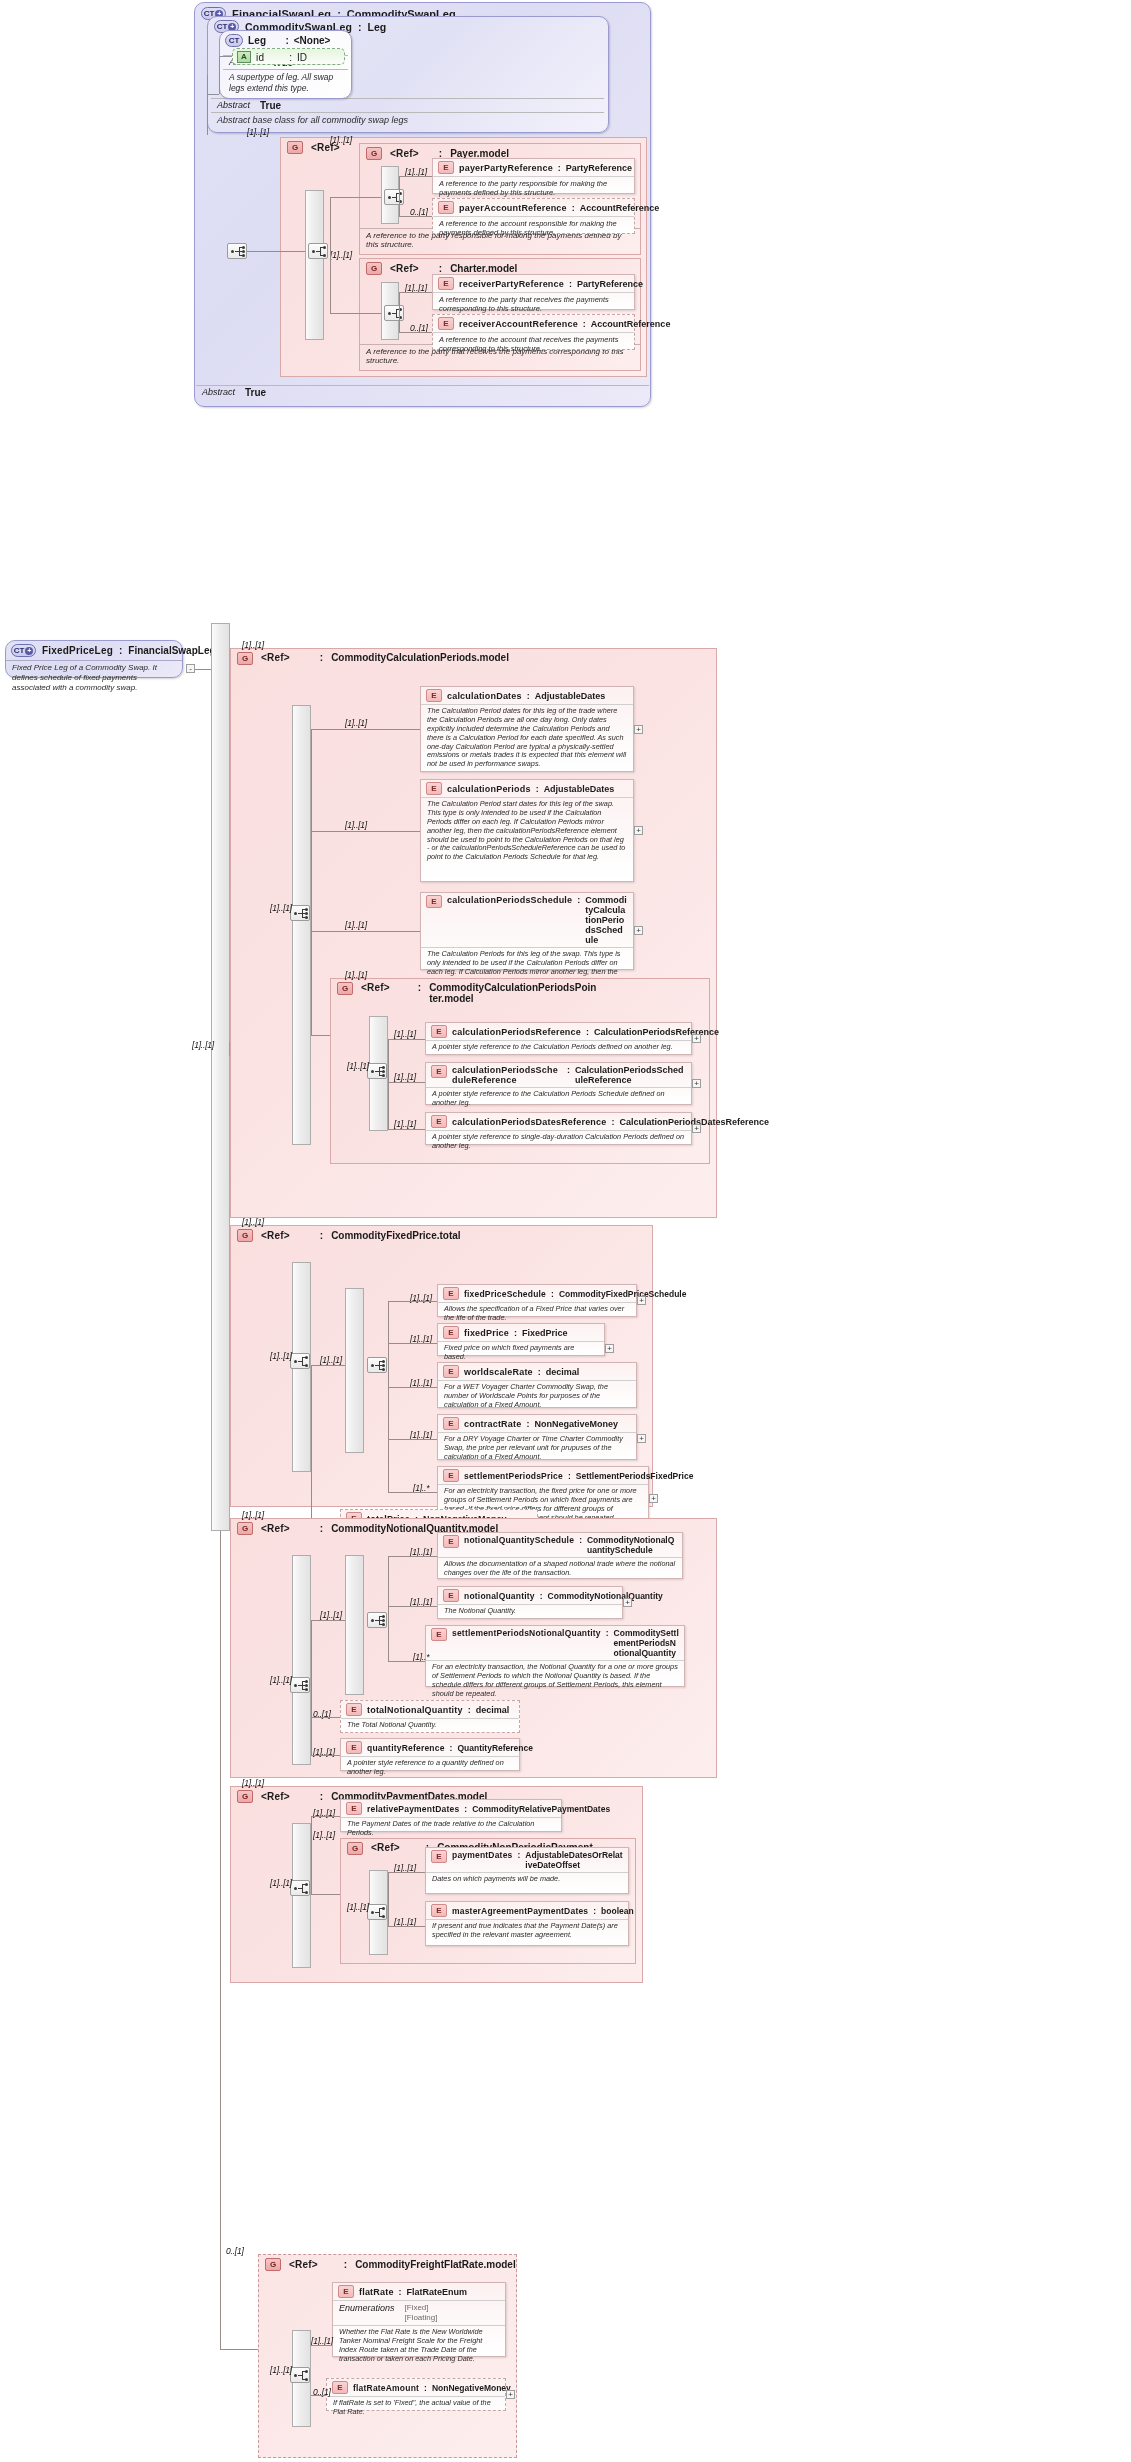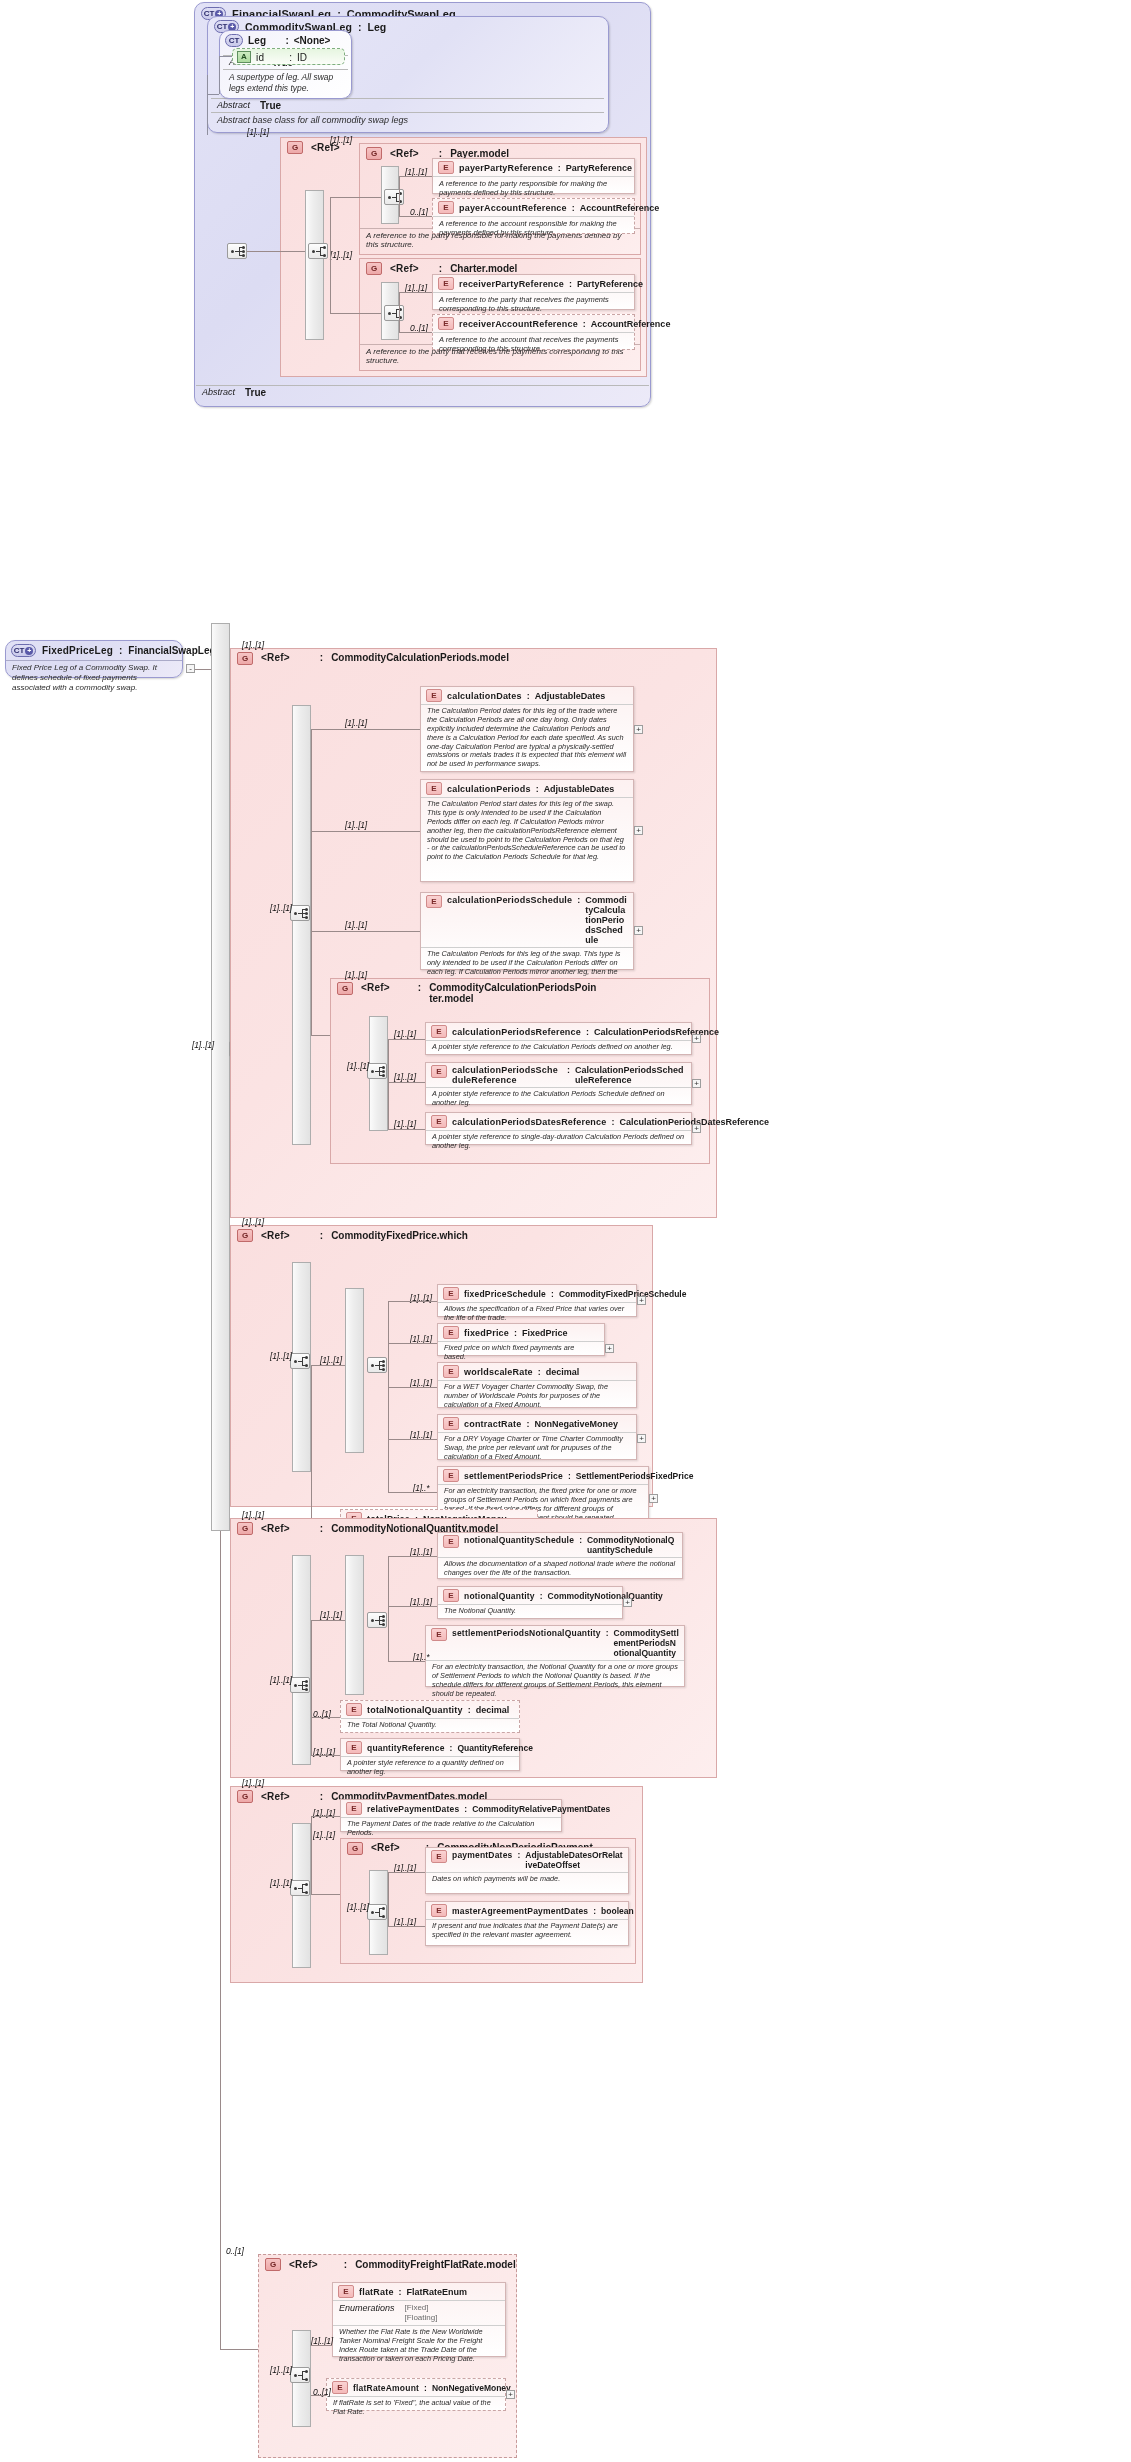--- a/index.html
+++ b/index.html
@@ -535,21 +535,21 @@
 <div class="ln h" style="left:388px; top:1129px; width:37px;"></div>
 <div class="ln v" style="left:388px; top:1039px; height:90px;"></div>
 
 <div class="node grp-box" style="left:230px; top:1225px; width:423px; height:282px;">
   <div class="hdr" style="padding:3px 6px;gap:8px;">
     <span class="badge badge-g">
         <span>G</span>
       </span>
     <span class="nm">&lt;Ref&gt;</span>
     <span class="sep" style="margin-left:22px;">:</span>
-    <span class="ty">CommodityFixedPrice.which</span>
+    <span class="ty">CommodityFixedPrice.total</span>
   </div>
 </div>
 <div class="occ" style="left:242px; top:1217px;">[1]..[1]</div>
 
 <div class="tallbar" style="left:292px; top:1262px; width:19px; height:210px;"></div>
 <div class="comp" style="left:290px; top:1353px;">
   <span class="dot" style="left:3px; top:6px;"></span>
   <span class="bar" style="left:7px; top:7px; width:5px; height:1px;"></span>
   <span class="bar" style="left:11px; top:3px; width:1px; height:9px;"></span>
   <span class="bar" style="left:11px; top:3px; width:4px; height:1px;"></span>

